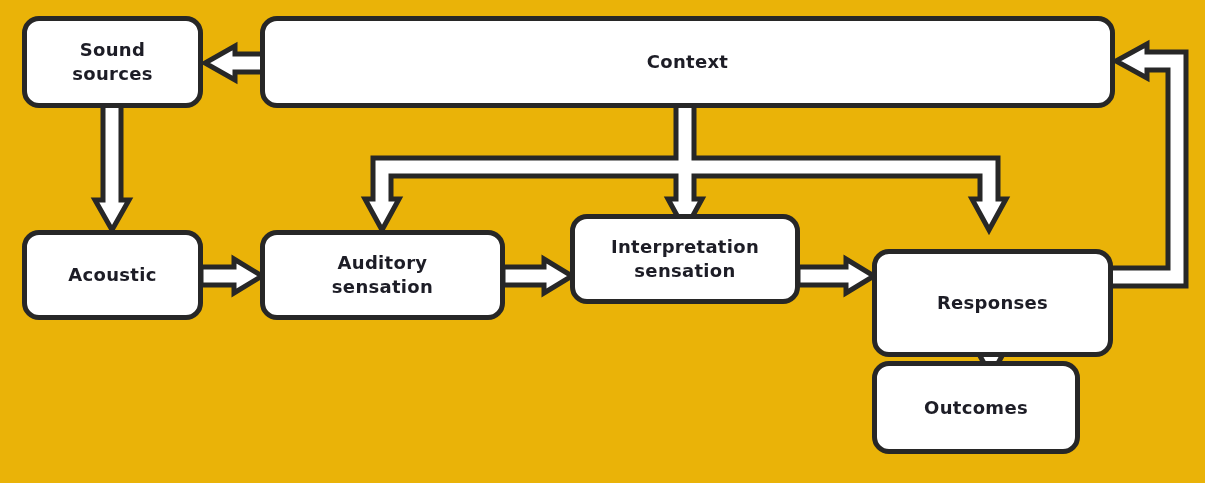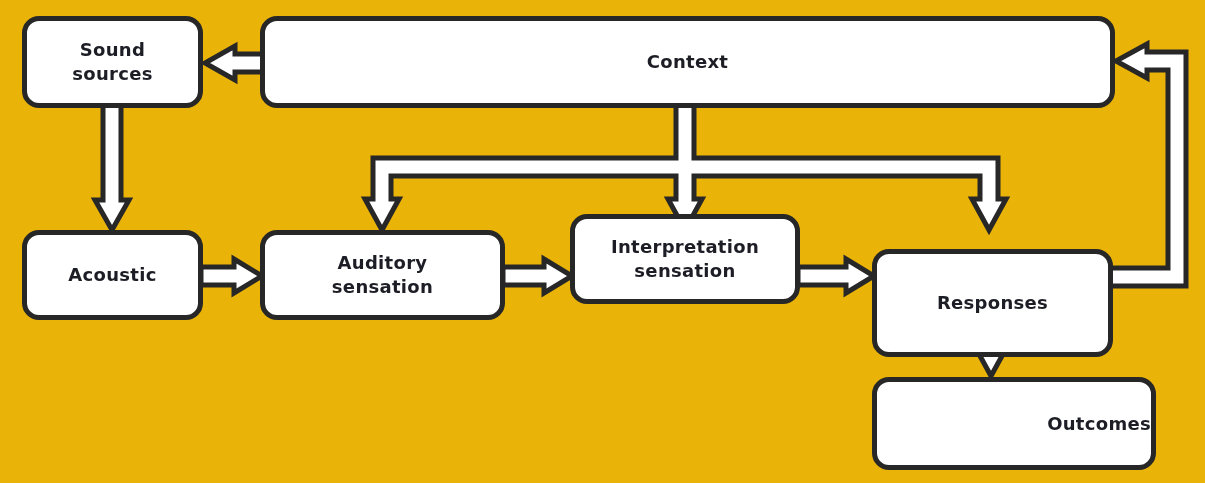--- a/index.html
+++ b/index.html
@@ -93,19 +93,19 @@
       <span class="ln">sensation</span>
     </div>
   </div>
 
   <div class="box" style="left:872px;top:230px;width:241px;height:108px;margin-top:19px;">
     <div class="label">
       <span class="ln">Responses</span>
     </div>
   </div>
 
-  <div class="box" style="left:872px;top:377px;width:284px;height:93px;justify-content:flex-end;">
+  <div class="box" style="left:872px;top:361px;width:208px;height:93px;">
     <div class="label">
       <span class="ln">Outcomes</span>
     </div>
   </div>
 
 </div>
 
 </body></html>

